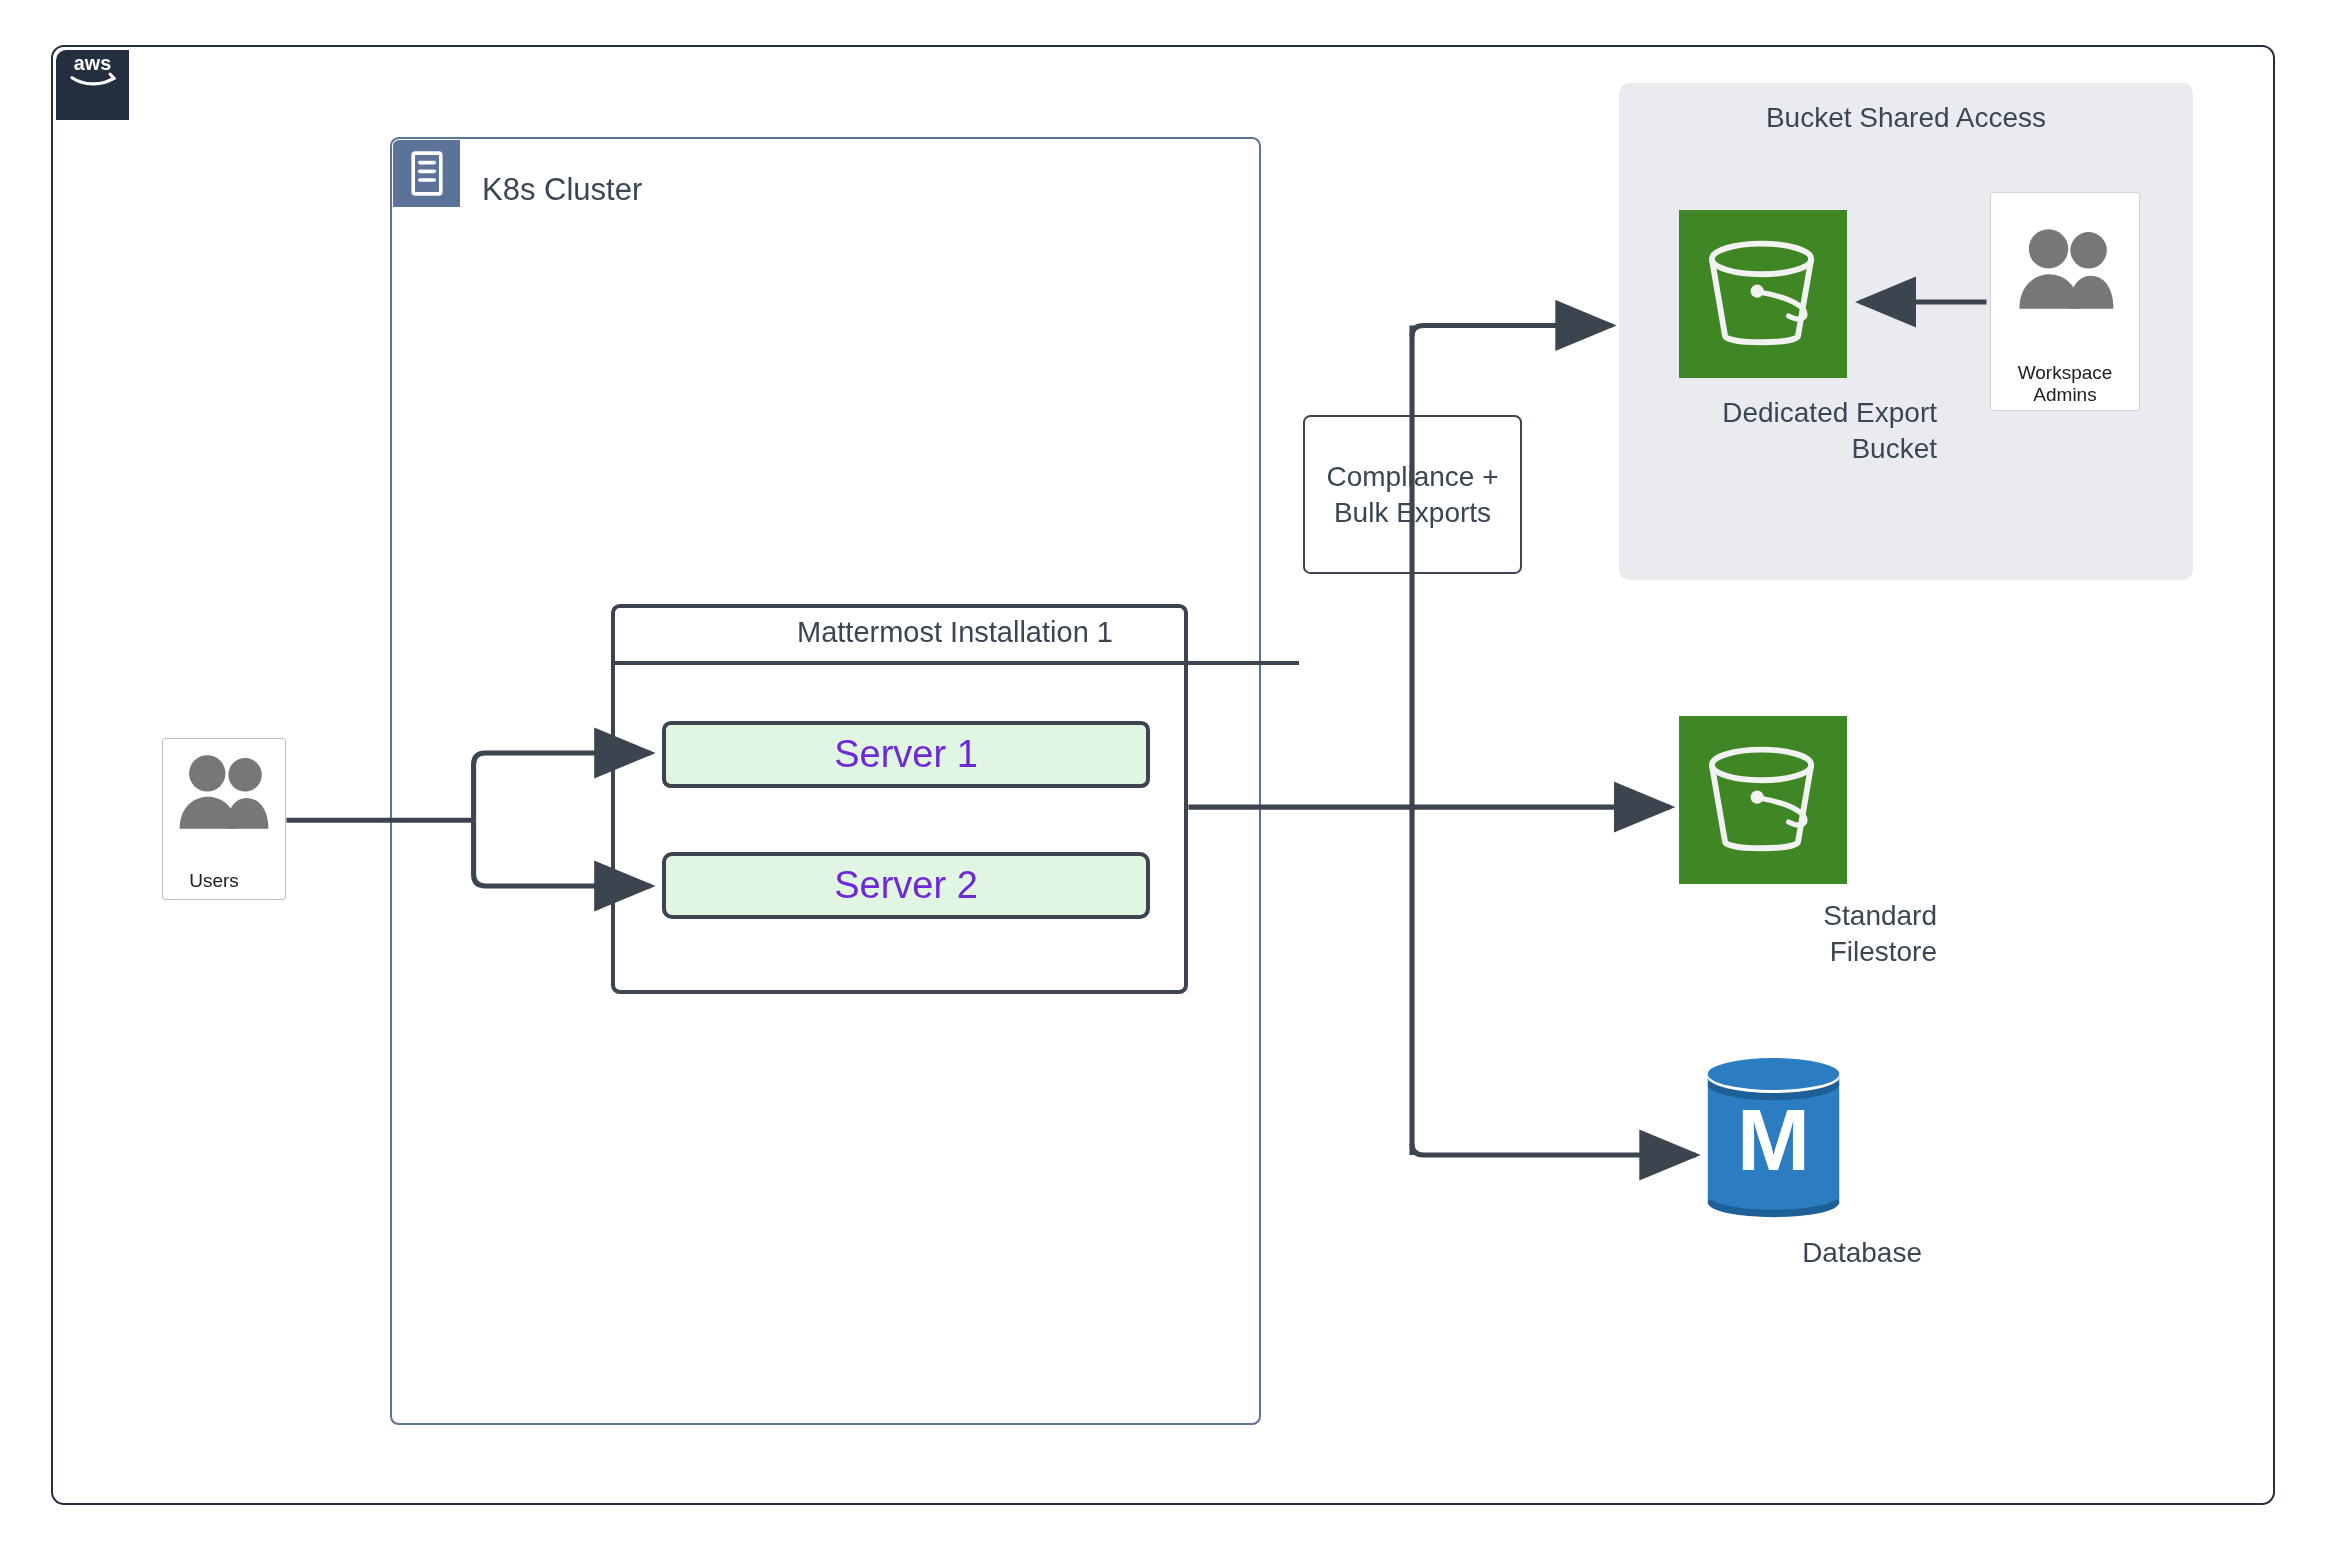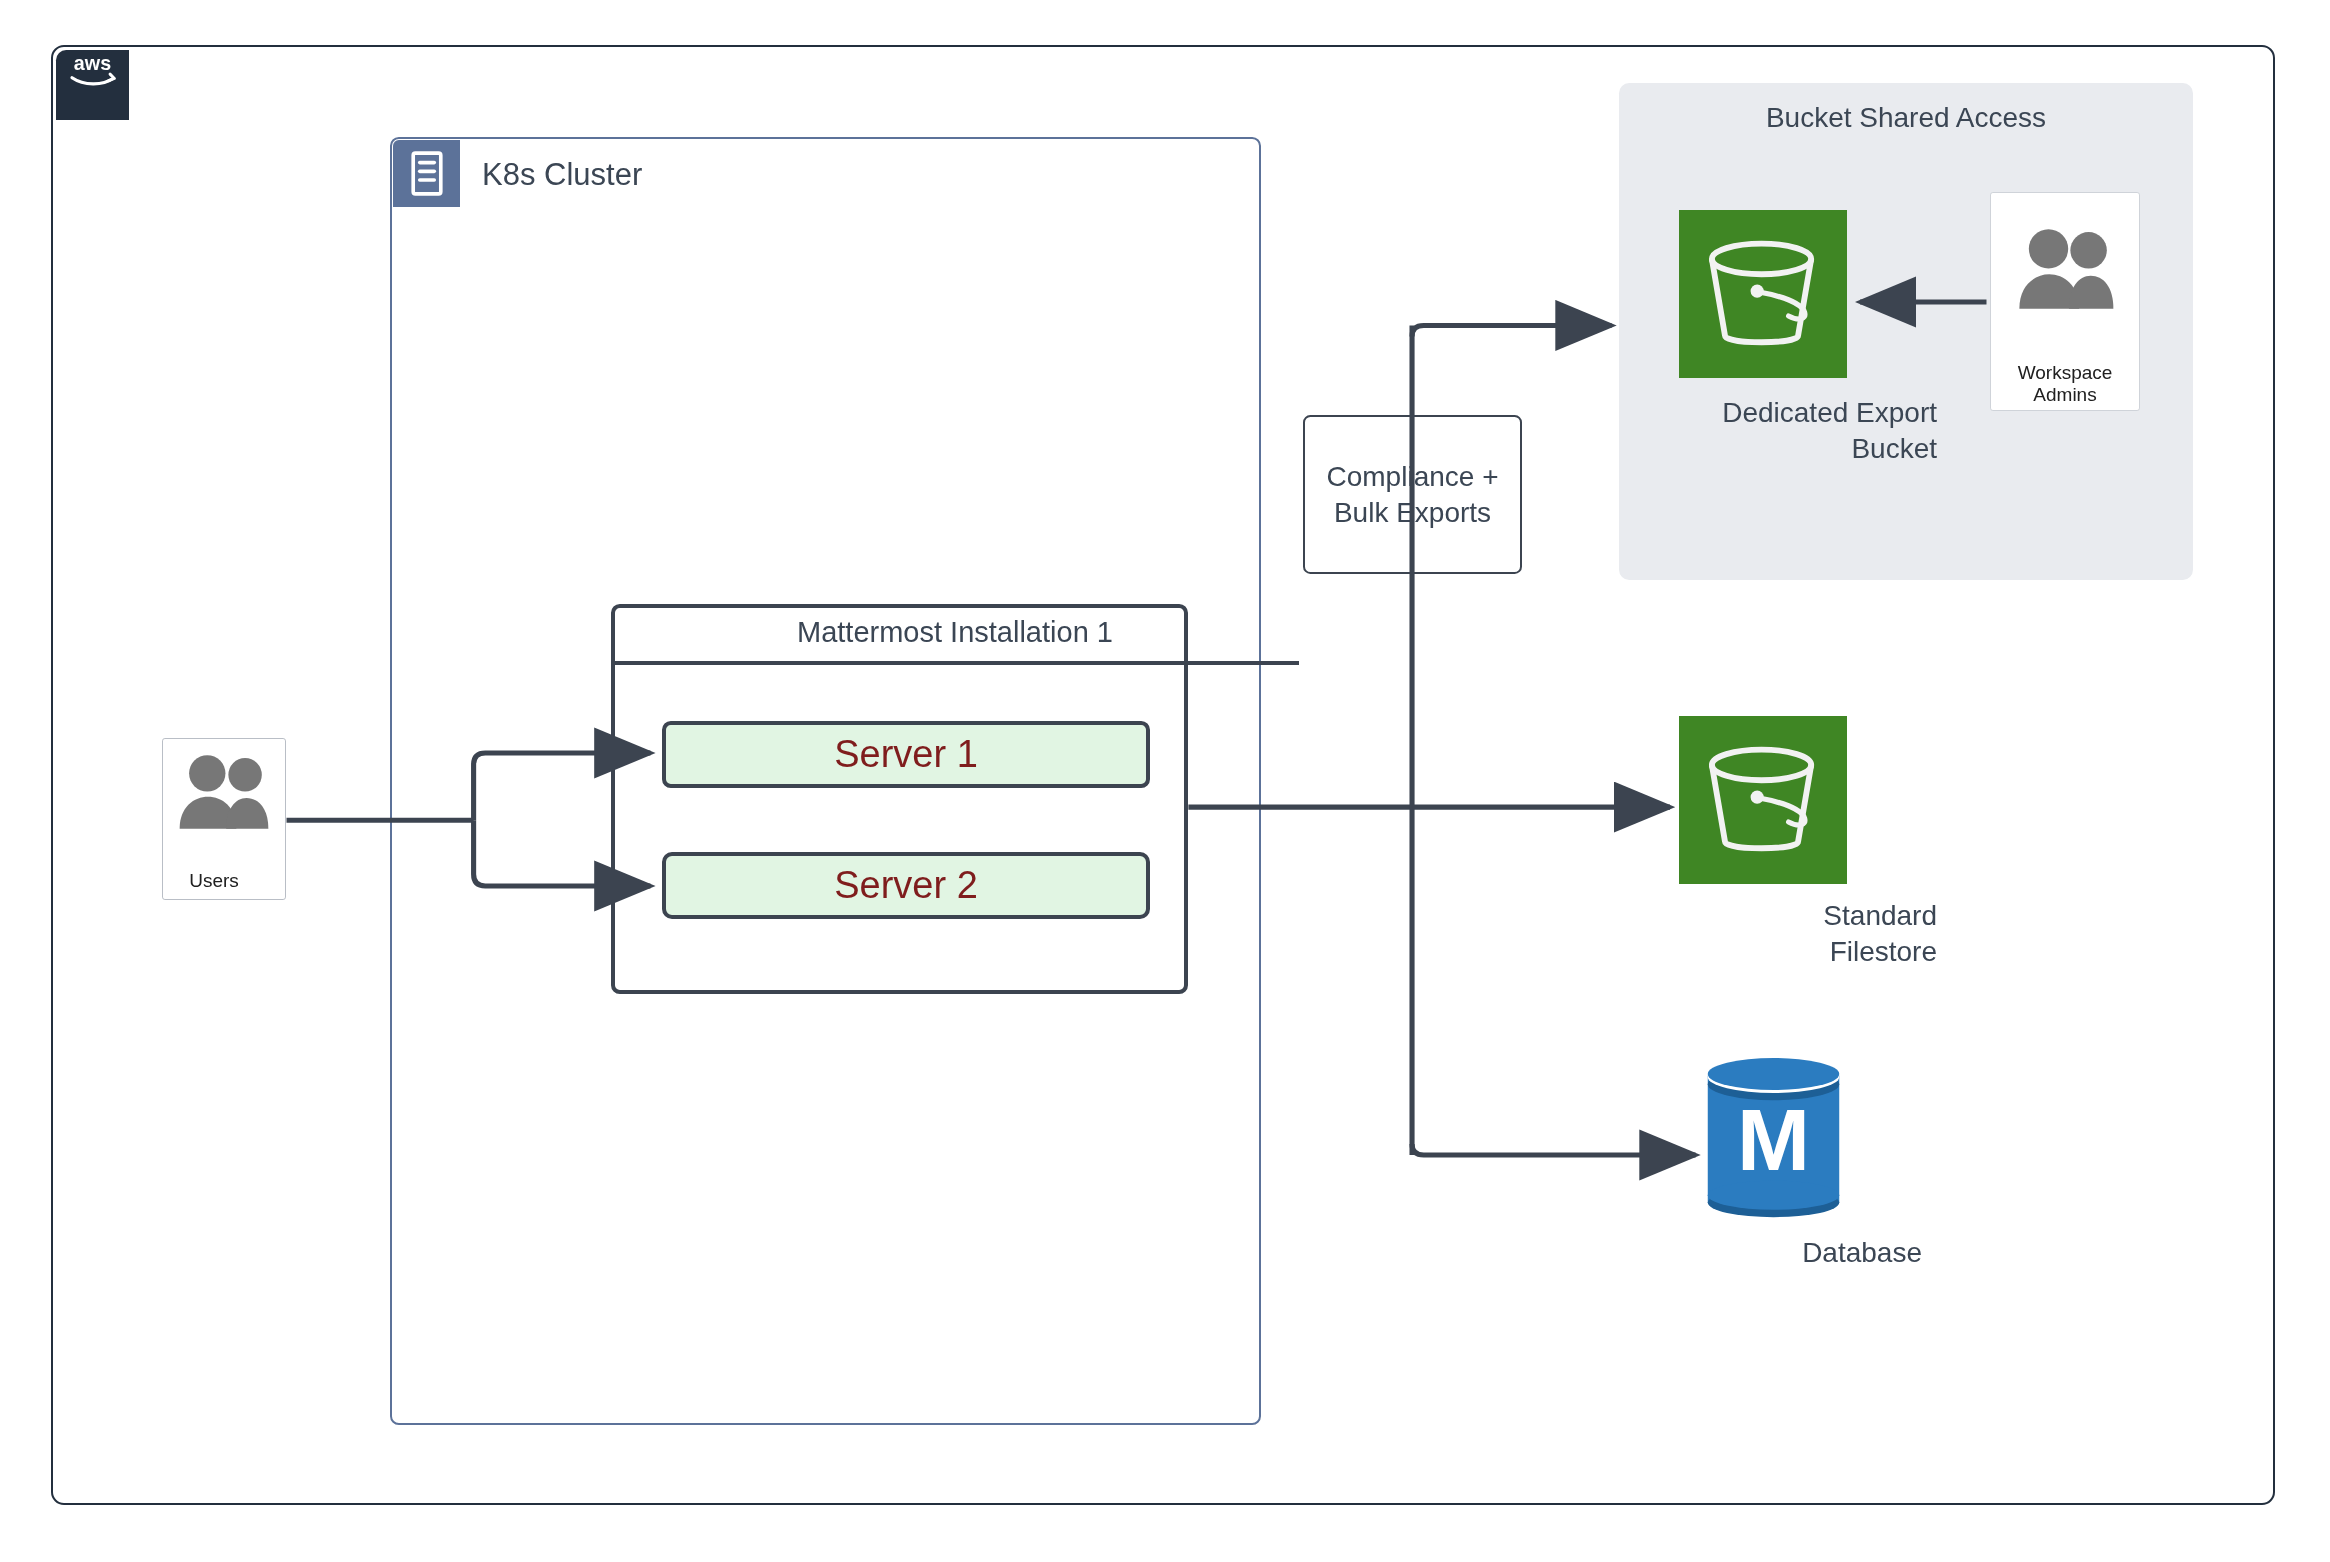--- a/index.html
+++ b/index.html
@@ -12,31 +12,31 @@
              border:2.9px solid #232f3e;border-radius:13px;box-sizing:border-box;background:#fff;}
   #aws-badge{left:56px;top:50px;width:73px;height:70px;background:#232f3e;
              border-top-left-radius:10.2px;display:flex;align-items:flex-start;justify-content:center;}
   #aws-badge svg{display:block;}
 
   
   #k8s-box{left:390px;top:137px;width:871px;height:1288px;
            border:2.9px solid #5c7299;border-radius:8.8px;box-sizing:border-box;background:#fff;}
   #k8s-badge{left:393px;top:140px;width:67px;height:67px;background:#5c7299;
              border-top-left-radius:5.8px;display:flex;align-items:center;justify-content:center;}
-  #k8s-title{left:482px;top:157px;font-size:31px;color:#3b4654;white-space:nowrap;}
+  #k8s-title{left:482px;top:172px;font-size:31px;color:#3b4654;white-space:nowrap;}
 
   
   #mm-box{left:611px;top:604px;width:577px;height:390px;
           border:4.4px solid #3c4450;border-radius:8.8px;box-sizing:border-box;background:#fff;}
   #mm-titlebar{left:611px;top:604px;width:688px;height:61px;box-sizing:border-box;
                border-bottom:4.4px solid #3c4450;display:flex;align-items:center;justify-content:center;}
   #mm-title{font-size:29px;color:#3b4654;}
   .server-box{width:488px;height:67px;border:4.4px solid #3c4450;border-radius:8.8px;
               box-sizing:border-box;background:#e1f5e3;display:flex;align-items:center;justify-content:center;}
-  .server-label{font-size:38px;color:#7f1d1d;}
+  .server-label{font-size:38px;color:#6d28d9;}
   #server-1{left:662px;top:721px;}
   #server-2{left:662px;top:852px;border-radius:10px;}
 
   
   #users-card{left:162px;top:738px;width:124px;height:162px;background:#fff;
               border:1.5px solid #b9bec6;border-radius:2.9px;box-sizing:border-box;}
   #users-icon{left:175px;top:753px;width:98px;height:80px;}
   #users-label{left:162px;top:870px;width:104px;text-align:center;font-size:19px;color:#202020;}
 
   

